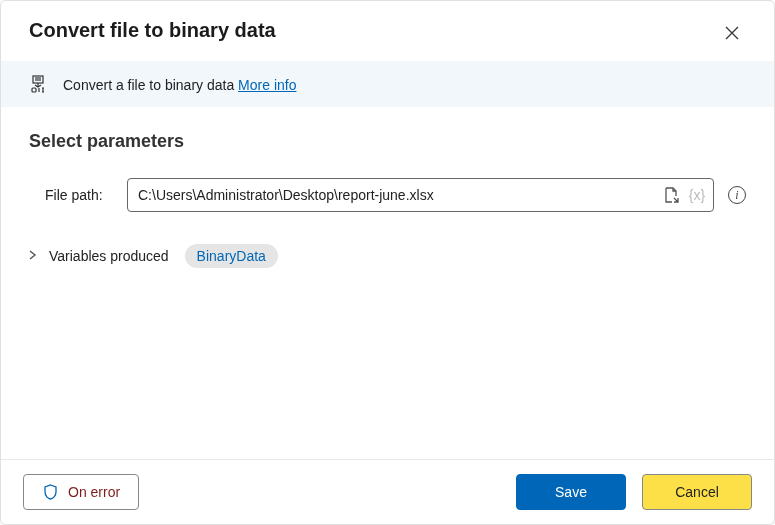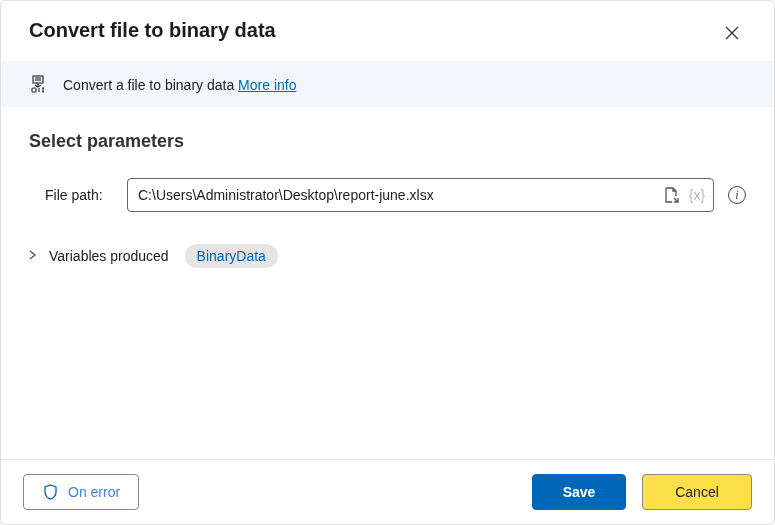--- a/index.html
+++ b/index.html
@@ -171,39 +171,39 @@
       font-size: 14px;
       display: inline-flex;
       align-items: center;
       justify-content: center;
       cursor: pointer;
       font-family: inherit;
     }
     .btn-outline {
       border: 1px solid #888;
       background: #fff;
-      color: #3b82f6;
+      color: #7f1d1d;
       padding: 0 18px;
       gap: 10px;
     }
     .btn-outline .shield {
       width: 16px;
       height: 16px;
       display: inline-flex;
       align-items: center;
       justify-content: center;
       color: #0067b8;
     }
     .footer-right { display: flex; gap: 16px; }
     .btn-primary {
       background: #0067b8;
       border: 1px solid #0067b8;
       color: #fff;
-      font-weight: 700;
-      width: 94px;
+      font-weight: 400;
+      width: 110px;
     }
     .btn-secondary {
       border: 1px solid #888;
       background: #fde047;
       color: #222;
       width: 110px;
     }
   </style>
 </head>
 <body>

